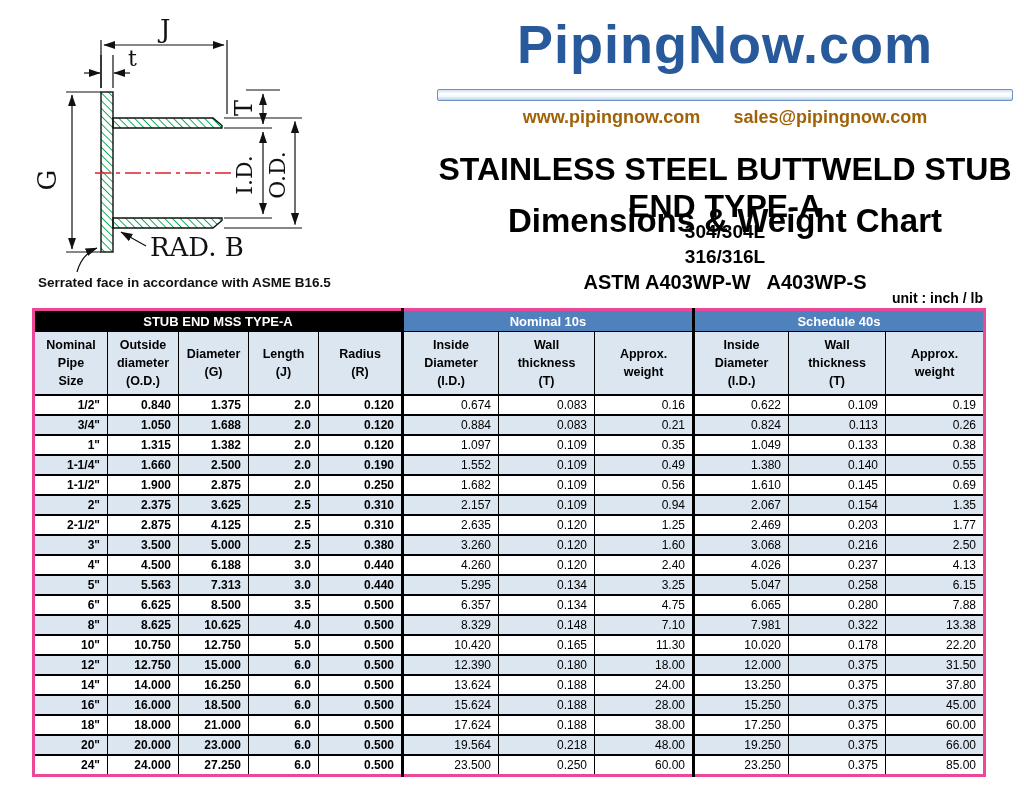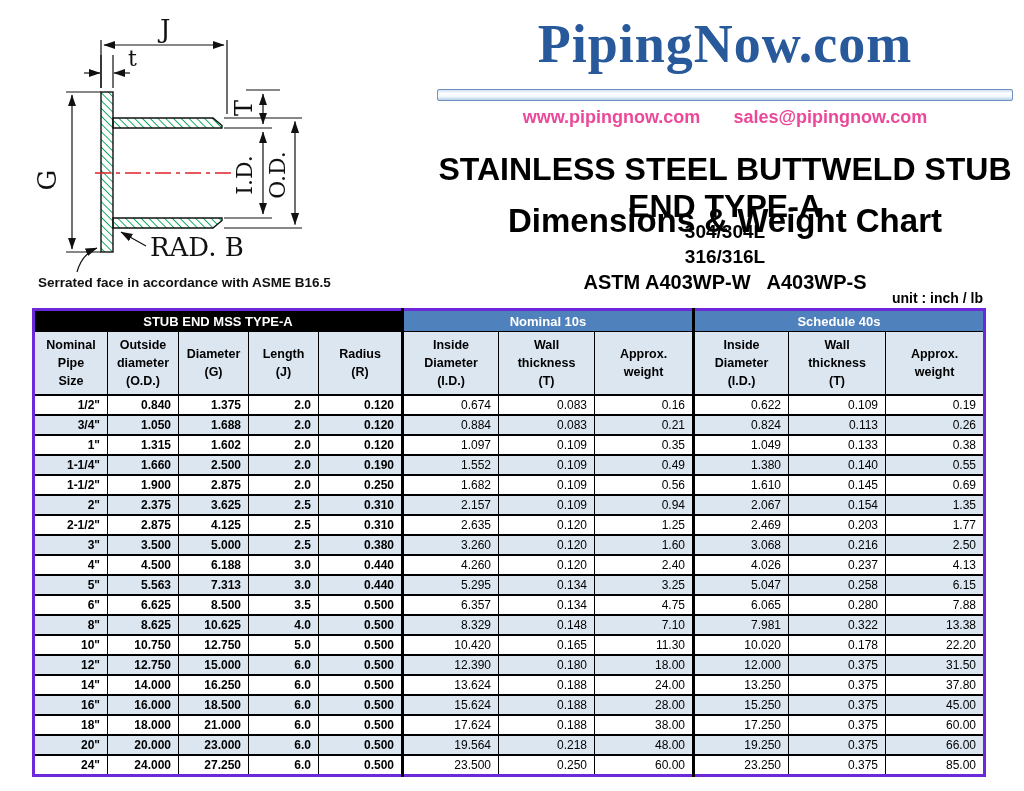--- a/index.html
+++ b/index.html
@@ -5,37 +5,37 @@
   html,body{margin:0;padding:0;background:#fff;}
   .page{position:relative;width:1024px;height:791px;background:#fff;overflow:hidden;
         font-family:"Liberation Sans",sans-serif;color:#000;}
 
   
   .diagram{position:absolute;left:0;top:0;}
 
   
   .hdr{position:absolute;left:437px;top:0;width:576px;text-align:center;}
   .logo{position:absolute;left:0;top:8px;width:576px;
-        font-family:Liberation Serif, serif;font-weight:bold;font-size:54px;line-height:72px;
+        font-family:Liberation Sans, sans-serif;font-weight:bold;font-size:54px;line-height:72px;
         color:#27599b;letter-spacing:1px;text-align:center;}
   .pipebar{position:absolute;left:0;top:89px;width:574px;height:10px;
         border:1px solid #6f93c0;border-radius:2px;
         background:linear-gradient(to bottom,#cfdff1 0%,#ffffff 35%,#f2f7fc 65%,#b9cfe6 100%);}
-  .links{position:absolute;left:0;top:107px;width:576px;font-size:18px;font-weight:bold;color:#ec4899;}
+  .links{position:absolute;left:0;top:107px;width:576px;font-size:18px;font-weight:bold;color:#a16207;}
   .links span{margin:0 14px;}
   .t1{position:absolute;left:0;top:151px;width:576px;font-size:32px;font-weight:bold;}
   .t2{position:absolute;left:0;top:202px;width:576px;font-size:33px;font-weight:bold;}
   .t3{position:absolute;left:0;top:221px;width:576px;font-size:19px;font-weight:bold;}
   .t4{position:absolute;left:0;top:246px;width:576px;font-size:19px;font-weight:bold;}
   .t5{position:absolute;left:0;top:271px;width:576px;font-size:20px;font-weight:bold;white-space:pre;}
   .unit{position:absolute;right:41px;top:290px;font-size:14px;font-weight:bold;}
 
   
   table.dim{position:absolute;left:32px;top:308px;width:951px;border-collapse:collapse;
-        table-layout:fixed;border:3px solid #6d28d9;}
+        table-layout:fixed;border:3px solid #ec4899;}
   table.dim th,table.dim td{border:1px solid #000;padding:0;overflow:hidden;}
   tr.group-row th{height:20px;font-size:13px;font-weight:bold;color:#fff;text-align:center;}
   .g-black{background:#000;}
   .g-blue{background:#4f81bd;}
   tr.col-row th{height:62px;background:#dce6f1;font-size:12.5px;font-weight:bold;
         text-align:center;vertical-align:middle;white-space:pre-line;line-height:1.45;
         border-bottom:2px solid #000;}
   table.dim td{height:18px;font-size:12px;text-align:right;padding-right:7px;
         border-bottom:2px solid #000;vertical-align:middle;}
   td.bold{font-weight:bold;}
@@ -193,21 +193,21 @@
           <td class=" thick-l">0.884</td>
           <td class="">0.083</td>
           <td class="">0.21</td>
           <td class=" thick-l">0.824</td>
           <td class="">0.113</td>
           <td class="">0.26</td>
         </tr>
         <tr>
           <td class="bold">1"</td>
           <td class="bold">1.315</td>
-          <td class="bold">1.602</td>
+          <td class="bold">1.382</td>
           <td class="bold">2.0</td>
           <td class="bold">0.120</td>
           <td class=" thick-l">1.097</td>
           <td class="">0.109</td>
           <td class="">0.35</td>
           <td class=" thick-l">1.049</td>
           <td class="">0.133</td>
           <td class="">0.38</td>
         </tr>
         <tr class="stripe">

